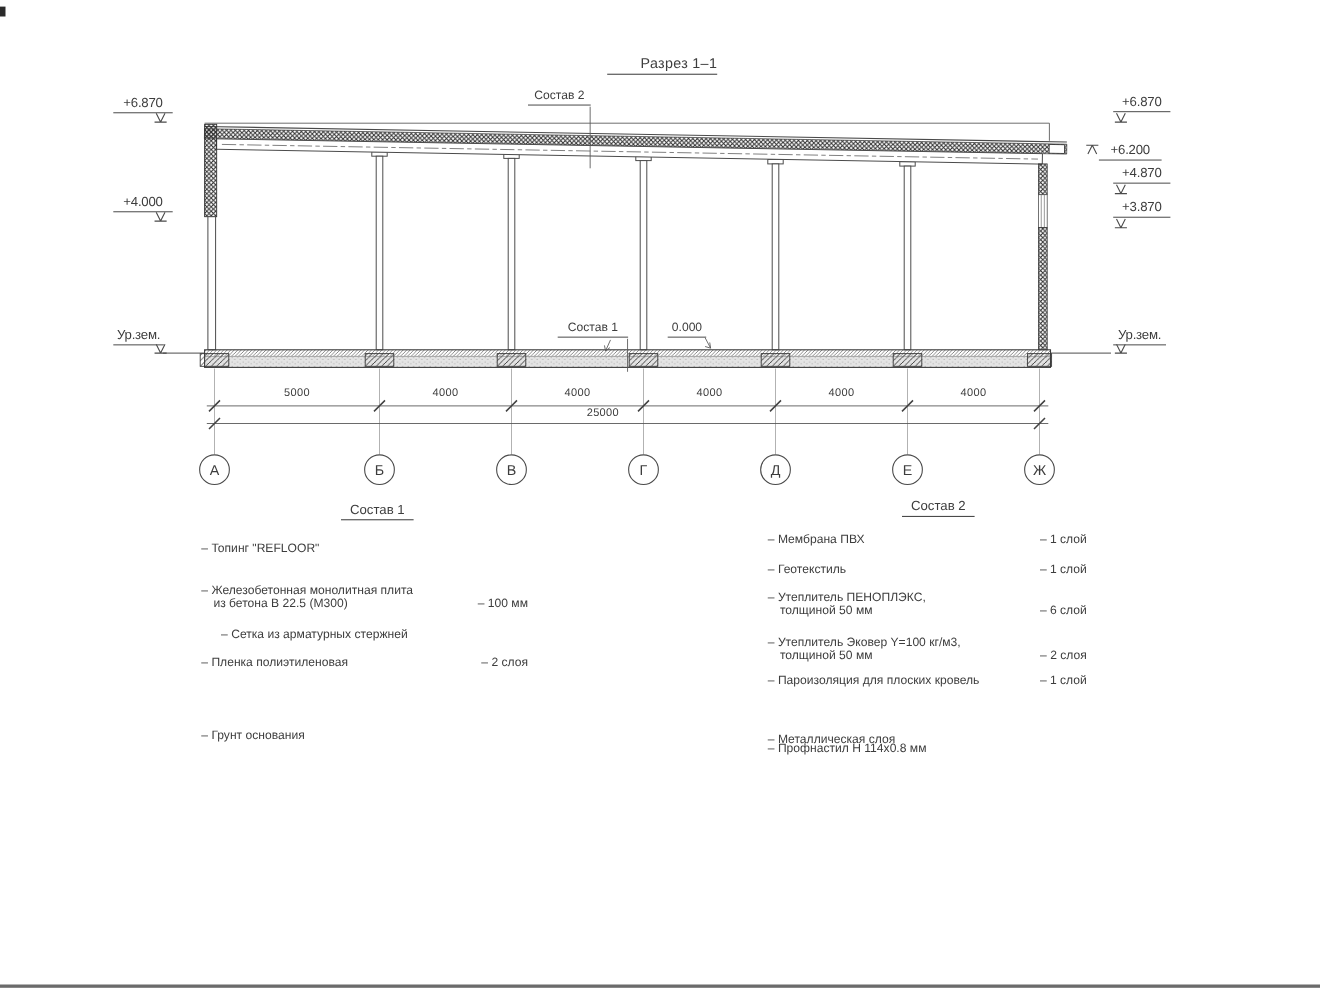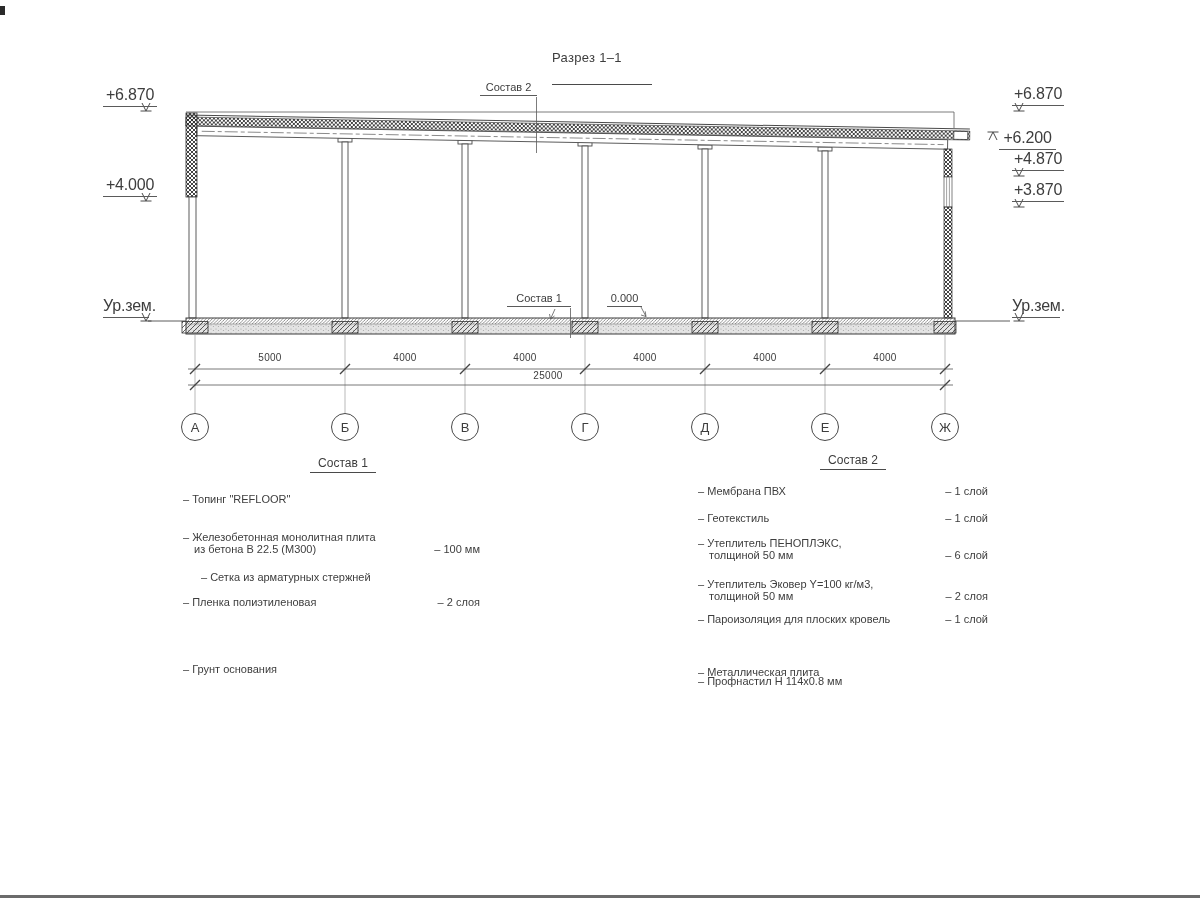--- a/index.html
+++ b/index.html
@@ -1,21 +1,21 @@
 <!DOCTYPE html>
 <html><head>
 <meta charset="utf-8">
 <style>
   html,body { margin:0; padding:0; background:#fff; }
   .page { position:relative; width:1200px; height:900px; background:#ffffff; overflow:hidden;
           font-family:"Liberation Sans", sans-serif; color:#3d3d3d; }
   .t { position:absolute; white-space:nowrap; }
-  .title { font-size:13px; letter-spacing:0.3px; text-align:left; padding-bottom:19px;
+  .title { font-size:13px; letter-spacing:0.3px; text-align:right; padding-bottom:2px;
            border-bottom:1px solid #4a4a4a; }
-  .lvl { font-size:16px; letter-spacing:-0.2px; text-align:center; padding-bottom:2px;
+  .lvl { font-size:12px; letter-spacing:-0.2px; text-align:center; padding-bottom:2px;
          border-bottom:1px solid #5a5a5a; }
   .callout { font-size:11px; text-align:center; padding-bottom:2px; border-bottom:1px solid #5a5a5a; }
   .dim { font-size:10px; text-align:center; letter-spacing:0.3px; }
   .axis-bubble { position:absolute; width:26px; height:26px; border:1.3px solid #4a4a4a;
                  border-radius:50%; background:#fff; display:flex; align-items:center;
                  justify-content:center; font-size:13px; }
   .comp-head { position:absolute; font-size:12px; text-align:center; padding-bottom:2px;
                border-bottom:1px solid #4a4a4a; white-space:nowrap; }
   .comp-row { position:absolute; display:flex; justify-content:space-between;
               align-items:flex-end; font-size:11px; line-height:11.5px; }
@@ -227,19 +227,19 @@
   </div>
   <div class="comp-row" style="left:698px; top:614px; width:290px;">
     <span class="nm">– Пароизоляция для плоских кровель</span>
     <span class="qt">– 1 слой</span>
   </div>
   <div class="comp-row" style="left:698px; top:641px; width:290px;margin-top:35px;">
     <span class="nm">– Профнастил Н 114х0.8 мм</span>
     <span class="qt"></span>
   </div>
   <div class="comp-row" style="left:698px; top:667px; width:290px;">
-    <span class="nm">– Металлическая плита</span>
+    <span class="nm">– Металлическая слоя</span>
     <span class="qt"></span>
   </div>
 
   <div class="edge-notch"></div>
   <div class="edge-bar"></div>
 </div>
 
 </body></html>

